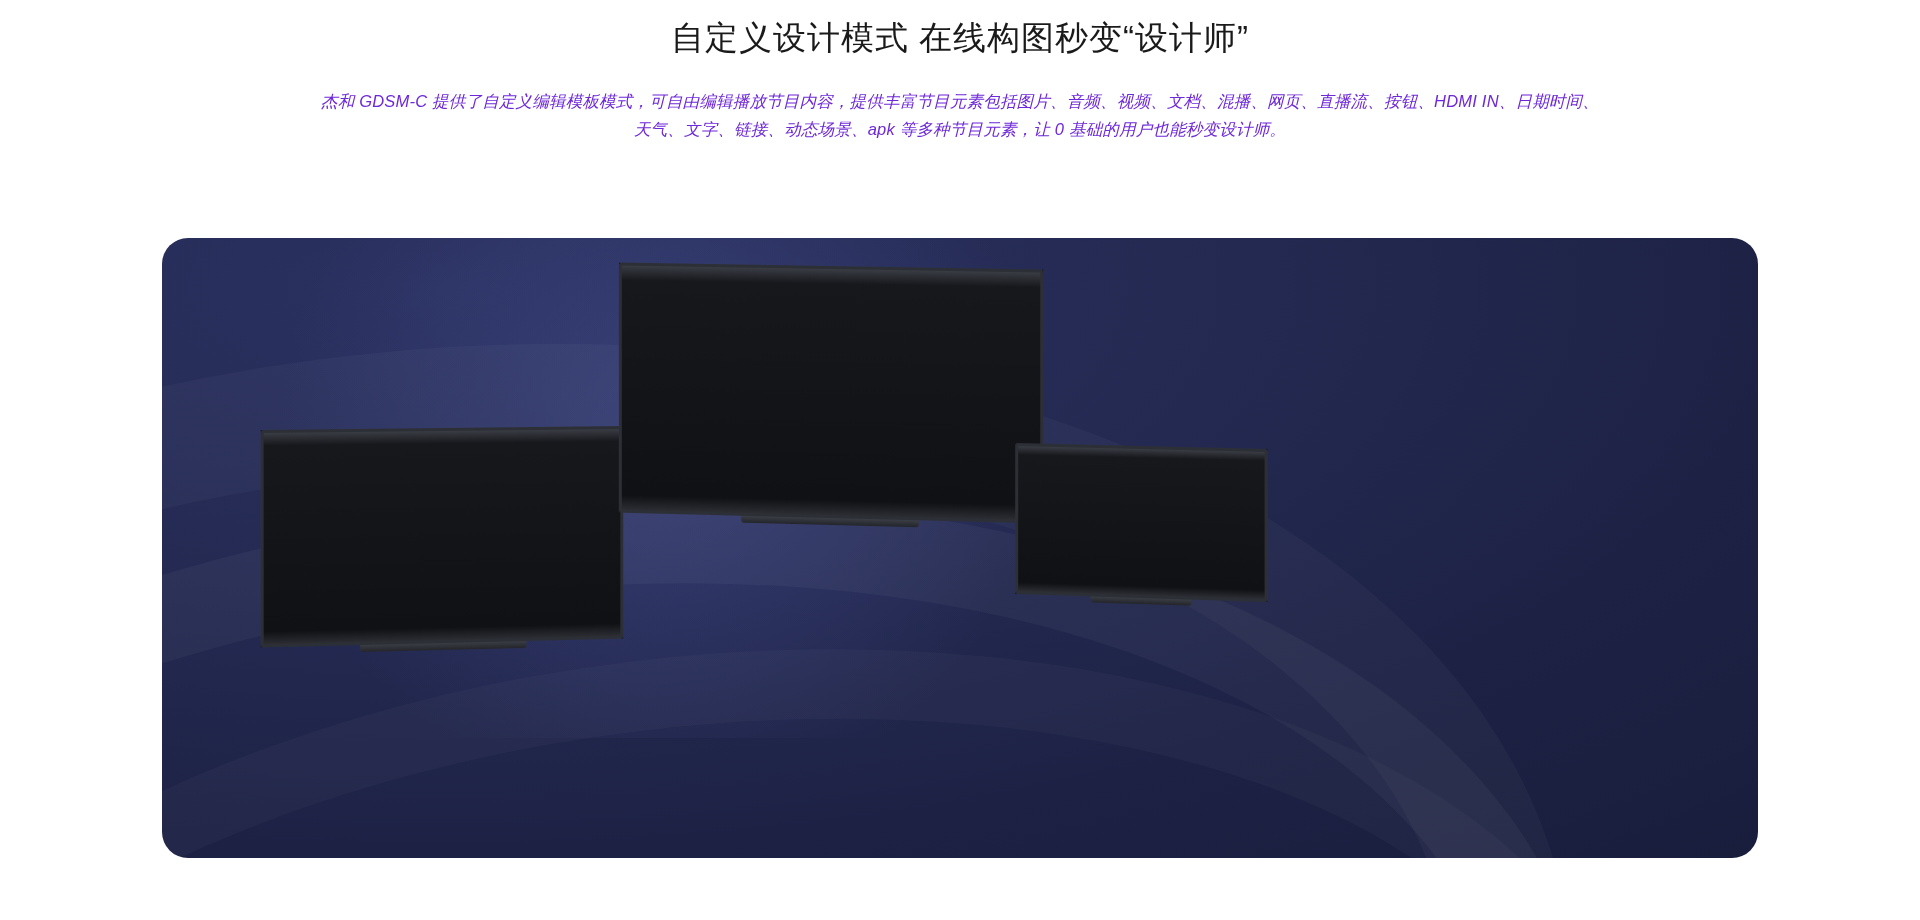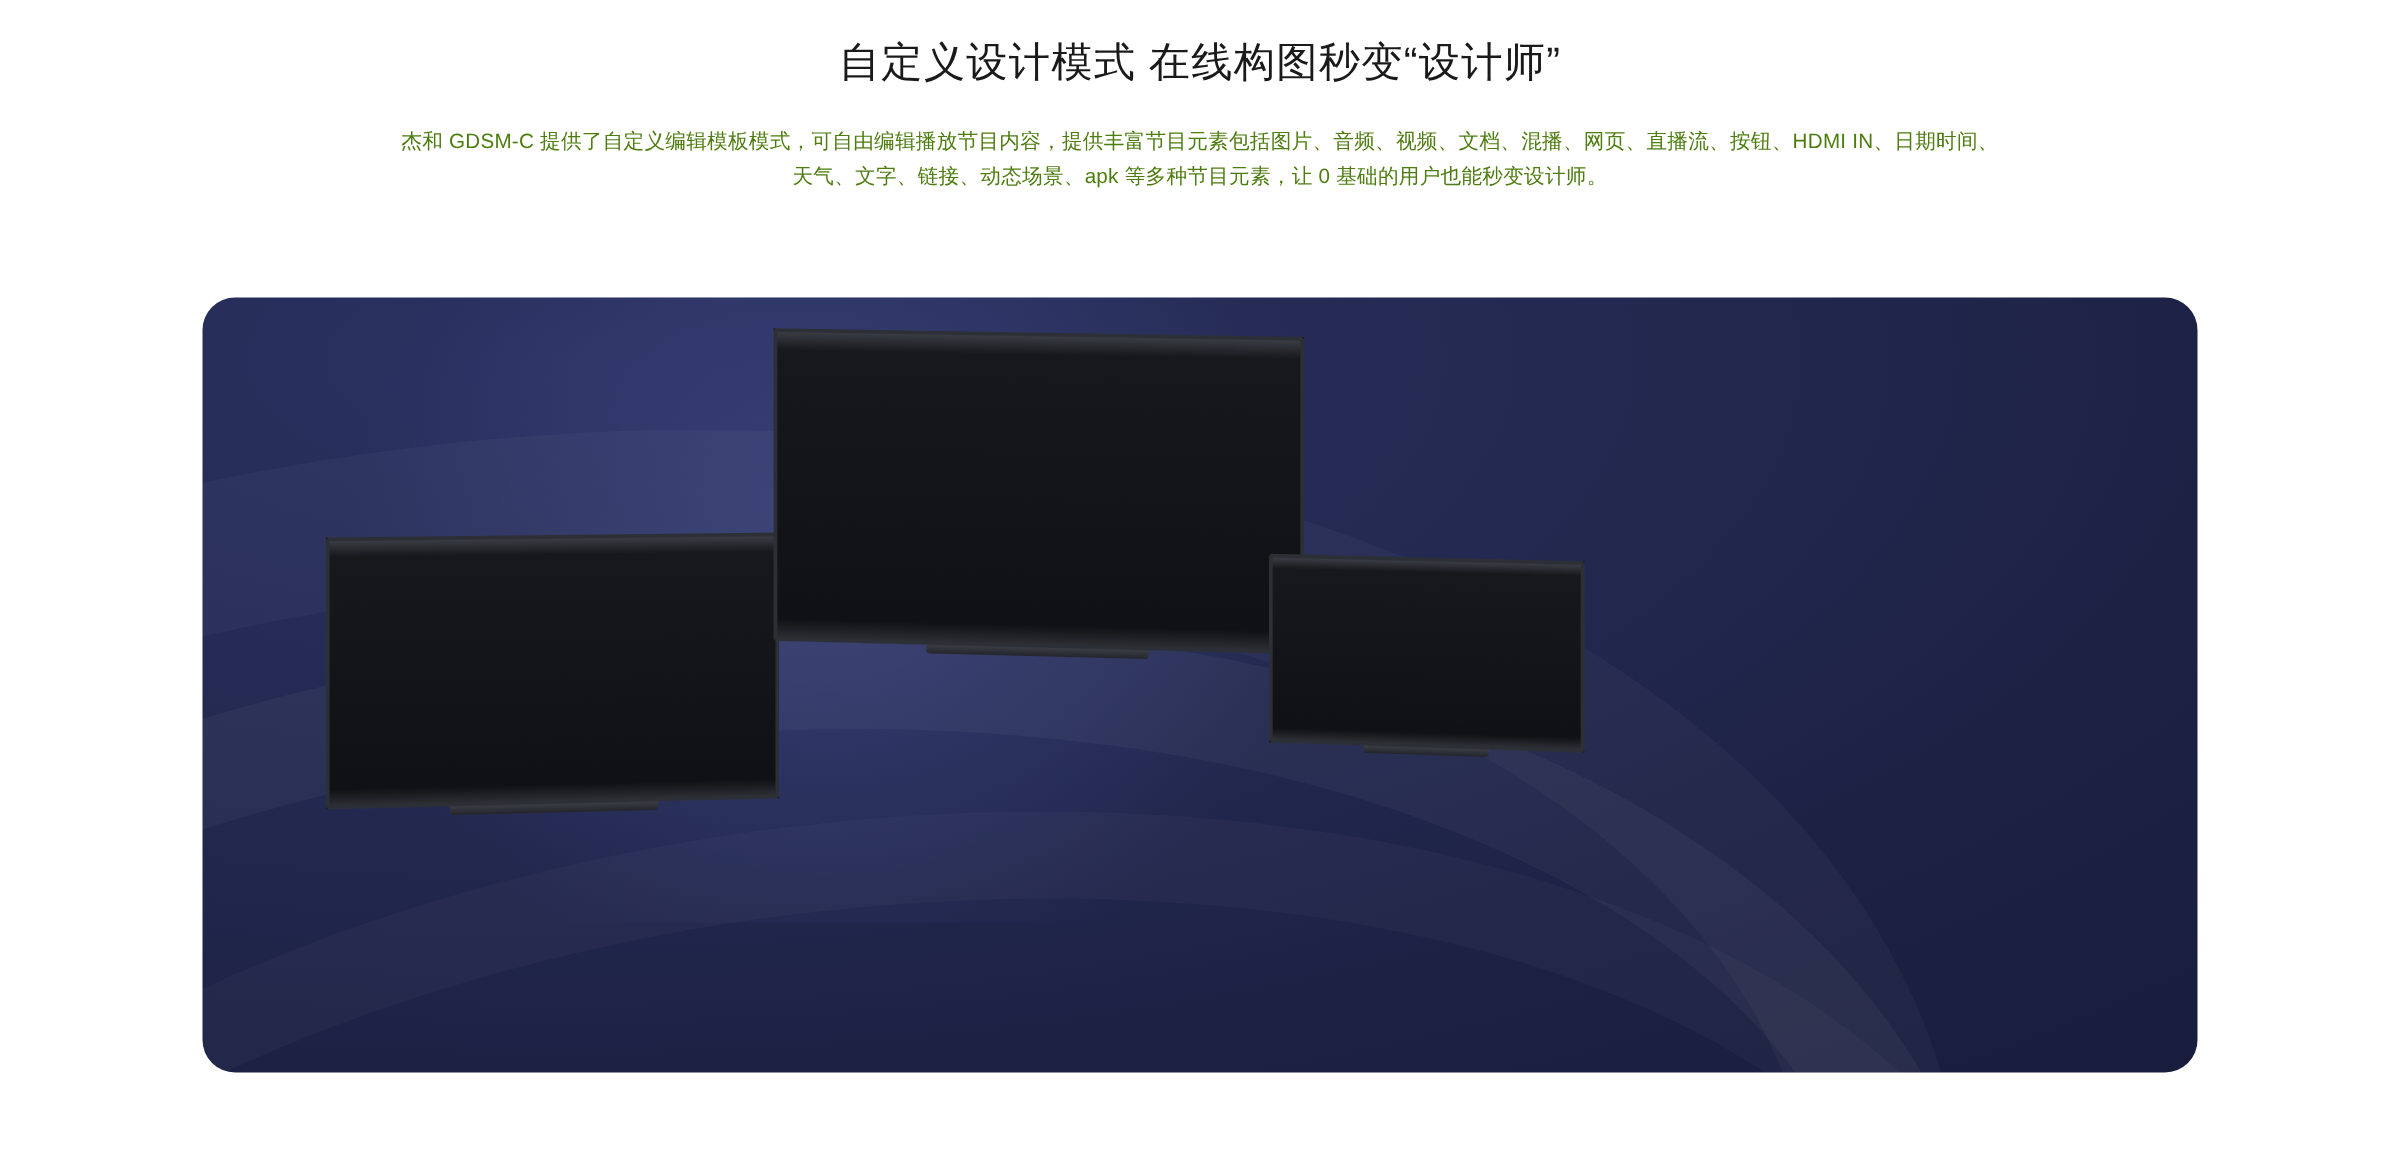--- a/index.html
+++ b/index.html
@@ -5,29 +5,29 @@
   * { box-sizing: border-box; margin: 0; padding: 0; }
   html, body {
     width: 1920px; height: 920px;
     background: #ffffff;
     font-family: "Liberation Sans", "DejaVu Sans", sans-serif;
     overflow: hidden;
   }
   .page { position: relative; width: 1920px; height: 920px; background:#fff; }
 
   
-  .header { width: 100%; padding-top: 28px; text-align: center; }
+  .header { width: 100%; padding-top: 16px; text-align: center; }
   .page-title {
     font-size: 33px; font-weight: 500; color: #1a1a1a;
     letter-spacing: 1px; line-height: 1.35;
   }
   .page-desc {
     margin: 26px auto 0; width: 1290px;
-    font-size: 16.5px; line-height: 1.75; color: #4d7c0f;
-    text-align: center; letter-spacing: .2px;
+    font-size: 16.5px; line-height: 1.75; color: #6d28d9;
+    text-align: center; letter-spacing: .2px; font-style: italic;
   }
 
   
   .showcase {
     position: absolute; left: 162px; top: 238px;
     width: 1596px; height: 620px;
     border-radius: 26px; overflow: hidden;
     background: radial-gradient(120% 130% at 18% 8%, #2a3160 0%, #242a52 38%, #1d2245 70%, #191d3c 100%);
   }
   .swoosh { position:absolute; border-radius: 50%; pointer-events:none; }

